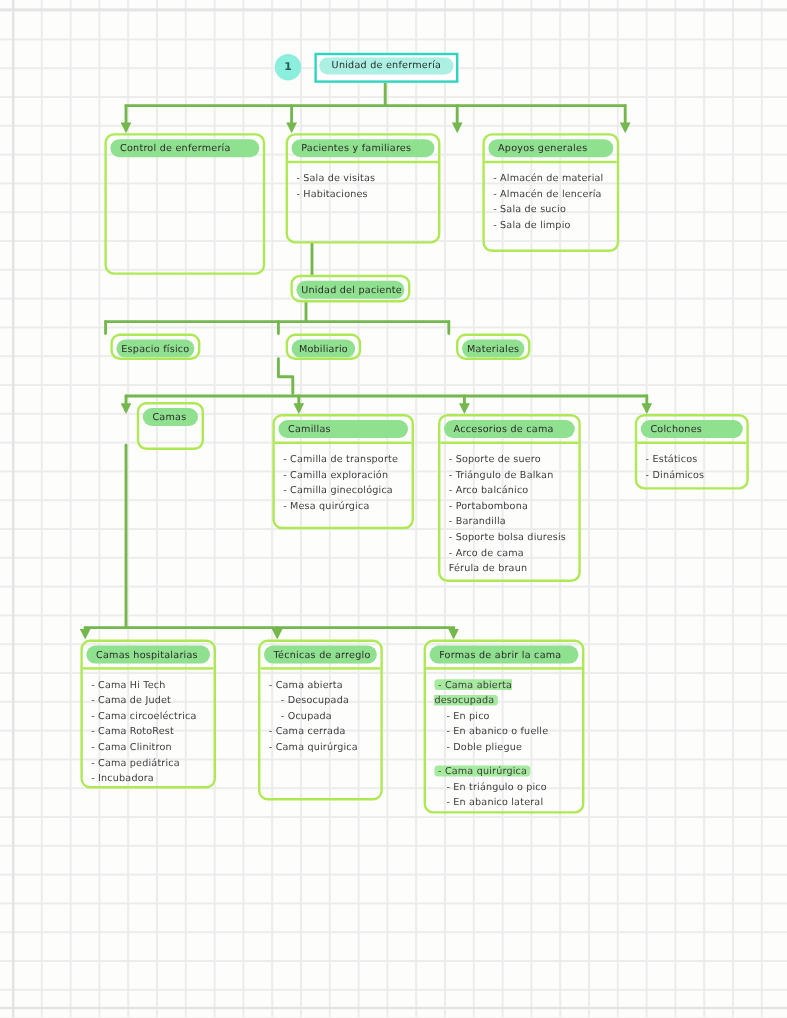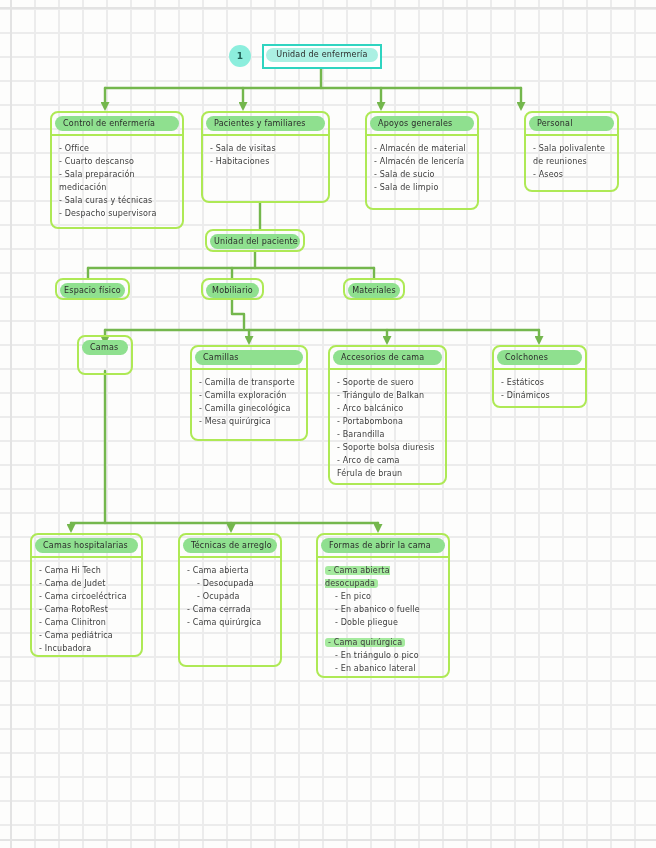--- a/index.html
+++ b/index.html
@@ -16,21 +16,21 @@
   }
   .edge{position:absolute;background:#e3e3e3;}
   .edge.top{left:0;top:7px;width:656px;height:2px;}
   .edge.left{left:10px;top:0;width:2px;height:848px;}
   .edge.bottom{left:0;top:839px;width:656px;height:2px;}
 
   .connectors{position:absolute;left:0;top:0;}
 
   .node{
     position:absolute;border:2px solid #aee955;border-radius:8px;
-    background:transparent;box-sizing:border-box;overflow:hidden;
+    background:transparent;box-sizing:border-box;overflow:hidden;margin-left:37px;
   }
   .pill{
     background:#8fe08f;border-radius:10px;margin:3px;padding:3px 8px 2px 8px;
     font-size:8px;line-height:10px;color:#2b2b2b;letter-spacing:.2px;
     white-space:nowrap;overflow:hidden;
   }
   .oval .pill{text-align:center;padding:3px 4px 2px 4px;}
   .items{
     border-top:2px solid #aee955;padding:6px 4px 4px 7px;
     font-size:8px;line-height:13px;letter-spacing:.15px;
@@ -106,46 +106,36 @@
   </svg>
 
   <div class="badge">1</div>
 
   <div class="title-box">
     <div class="title-pill">Unidad de enfermería</div>
   </div>
 
   <div class="node" style="left:50px;top:111px;width:134px;height:118px">
     <div class="pill">Control de enfermería</div>
-    <div class="items">- Office
-- Cuarto descanso
-- Sala preparación medicación
-- Sala curas y técnicas
-- Despacho supervisora</div>
   </div>
 
   <div class="node" style="left:201px;top:111px;width:129px;height:92px">
     <div class="pill">Pacientes y familiares</div>
     <div class="items">- Sala de visitas
 - Habitaciones</div>
   </div>
 
   <div class="node" style="left:365px;top:111px;width:114px;height:99px">
     <div class="pill">Apoyos generales</div>
     <div class="items">- Almacén de material
 - Almacén de lencería
 - Sala de sucio
 - Sala de limpio</div>
   </div>
 
-  <div class="node" style="left:524px;top:111px;width:95px;height:81px">
-    <div class="pill">Personal</div>
-    <div class="items">- Sala polivalente de reuniones
-- Aseos</div>
-  </div>
 
   <div class="node oval" style="left:205px;top:229px;width:100px;height:23px">
     <div class="pill">Unidad del paciente</div>
   </div>
 
   <div class="node oval" style="left:55px;top:278px;width:75px;height:22px">
     <div class="pill">Espacio físico</div>
   </div>
   <div class="node oval" style="left:201px;top:278px;width:63px;height:22px">
     <div class="pill">Mobiliario</div>

